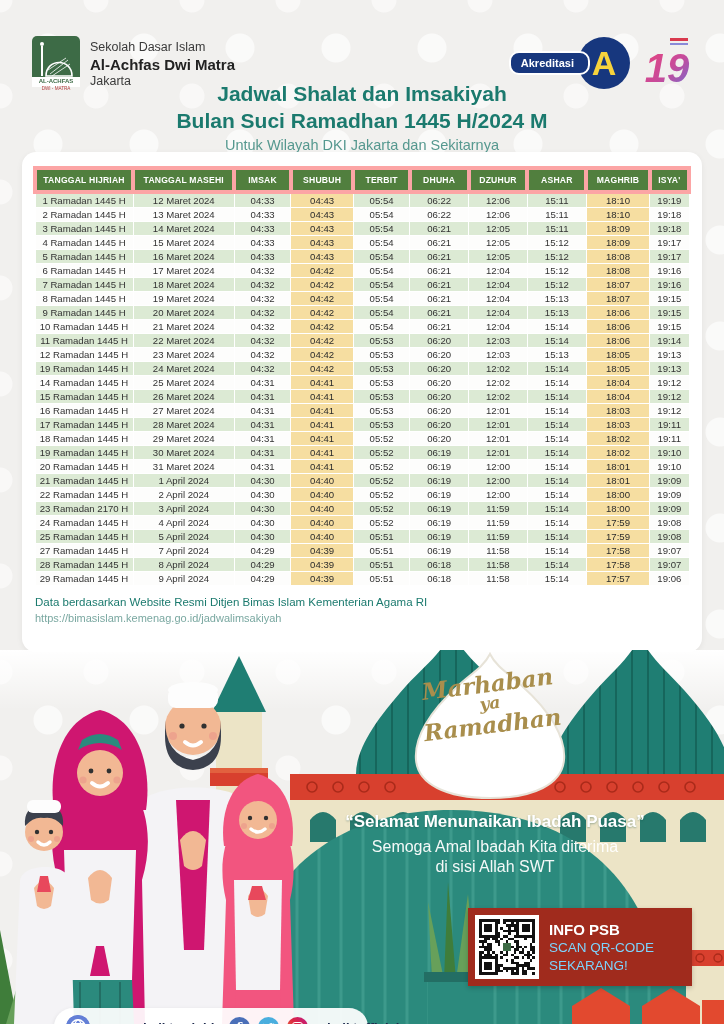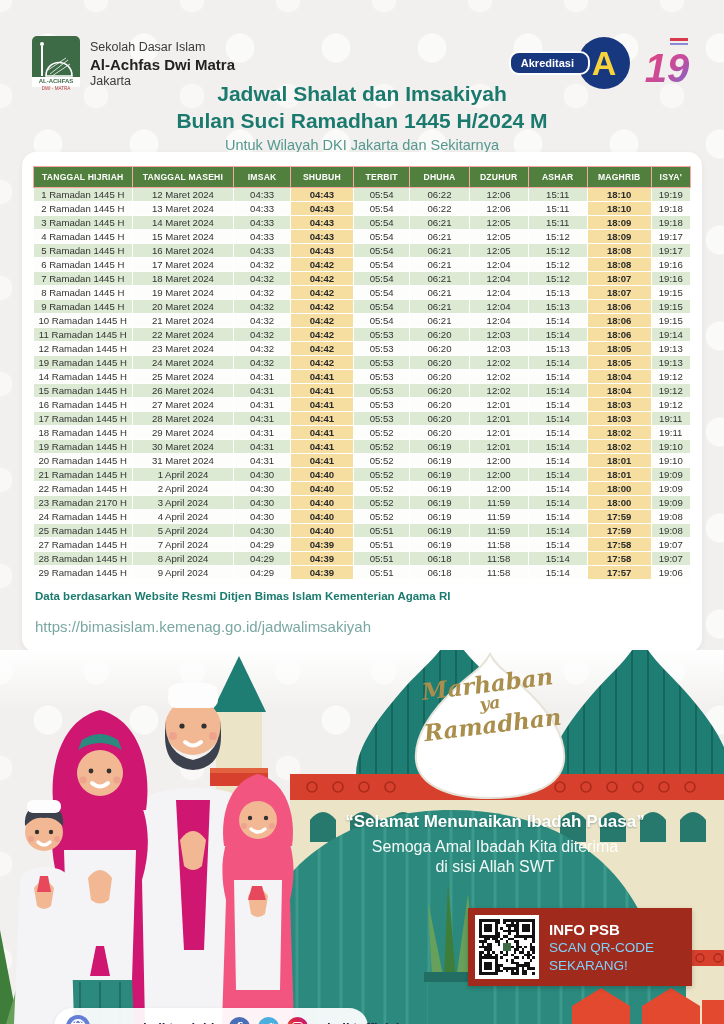--- a/index.html
+++ b/index.html
@@ -42,40 +42,40 @@
   
   .card{
     position:absolute; left:22px; top:152px; width:680px; height:500px;
     background:#fff; border-radius:14px; box-shadow:0 2px 6px rgba(0,0,0,.06);
     padding:14px 11px 0 11px;
   }
   table.jadwal{ width:658px; border-collapse:collapse; table-layout:fixed; }
   table.jadwal th{
     background:#517f3e; color:#fff; font-size:8.6px; font-weight:bold;
     padding:5px 0; text-transform:uppercase; letter-spacing:.2px;
-    border:1px solid #fca5a5; text-align:center;
+    border:4px solid #fca5a5; text-align:center;
   }
   table.jadwal td{
     font-size:9.6px; color:#333; text-align:center; padding:1px 0;
     border:1px solid #fff; height:13.4px; line-height:11px; background:#fdfdfc;
   }
   table.jadwal tr:nth-child(odd) td{ background:#dcead4; }
-  table.jadwal td.hl{ background:#f6dea1 !important; font-weight:bold; color:#2b2b2b; }
+  table.jadwal td.hl{ background:#f6dea1 !important; font-weight:normal; color:#2b2b2b; }
   table.jadwal th:nth-child(1){ width:15%; }
   table.jadwal th:nth-child(2){ width:15.5%; }
   table.jadwal th:nth-child(3){ width:8.6%; }
   table.jadwal th:nth-child(4){ width:9.6%; }
   table.jadwal th:nth-child(5){ width:8.6%; }
   table.jadwal th:nth-child(6){ width:9.0%; }
   table.jadwal th:nth-child(7){ width:9.0%; }
   table.jadwal th:nth-child(8){ width:9.0%; }
   table.jadwal th:nth-child(9){ width:9.7%; }
   .footnote{ margin:10px 2px 0 2px; }
-  .footnote .fb{ color:#1b7a6e; font-weight:bold; font-size:11.5px; }
-  .footnote .fl{ color:#7aa8a1; font-size:15px; margin-top:16px; display:inline-block; text-decoration:none; }
+  .footnote .fb{ color:#1b7a6e; font-weight:normal; font-size:11.5px; }
+  .footnote .fl{ color:#7aa8a1; font-size:11px; margin-top:2px; display:inline-block; text-decoration:none; }
   
   .illus{ position:absolute; left:0; top:650px; width:724px; height:374px; }
   .callig{
     position:absolute; left:408px; top:672px; width:164px; text-align:center;
     transform:rotate(-7deg); color:#a98e4c;
     font-family:"DejaVu Serif", serif; font-style:italic; font-weight:bold;
     line-height:1.02; pointer-events:none;
   }
   .callig .c1{ font-size:23px; }
   .callig .c2{ font-size:17px; }

